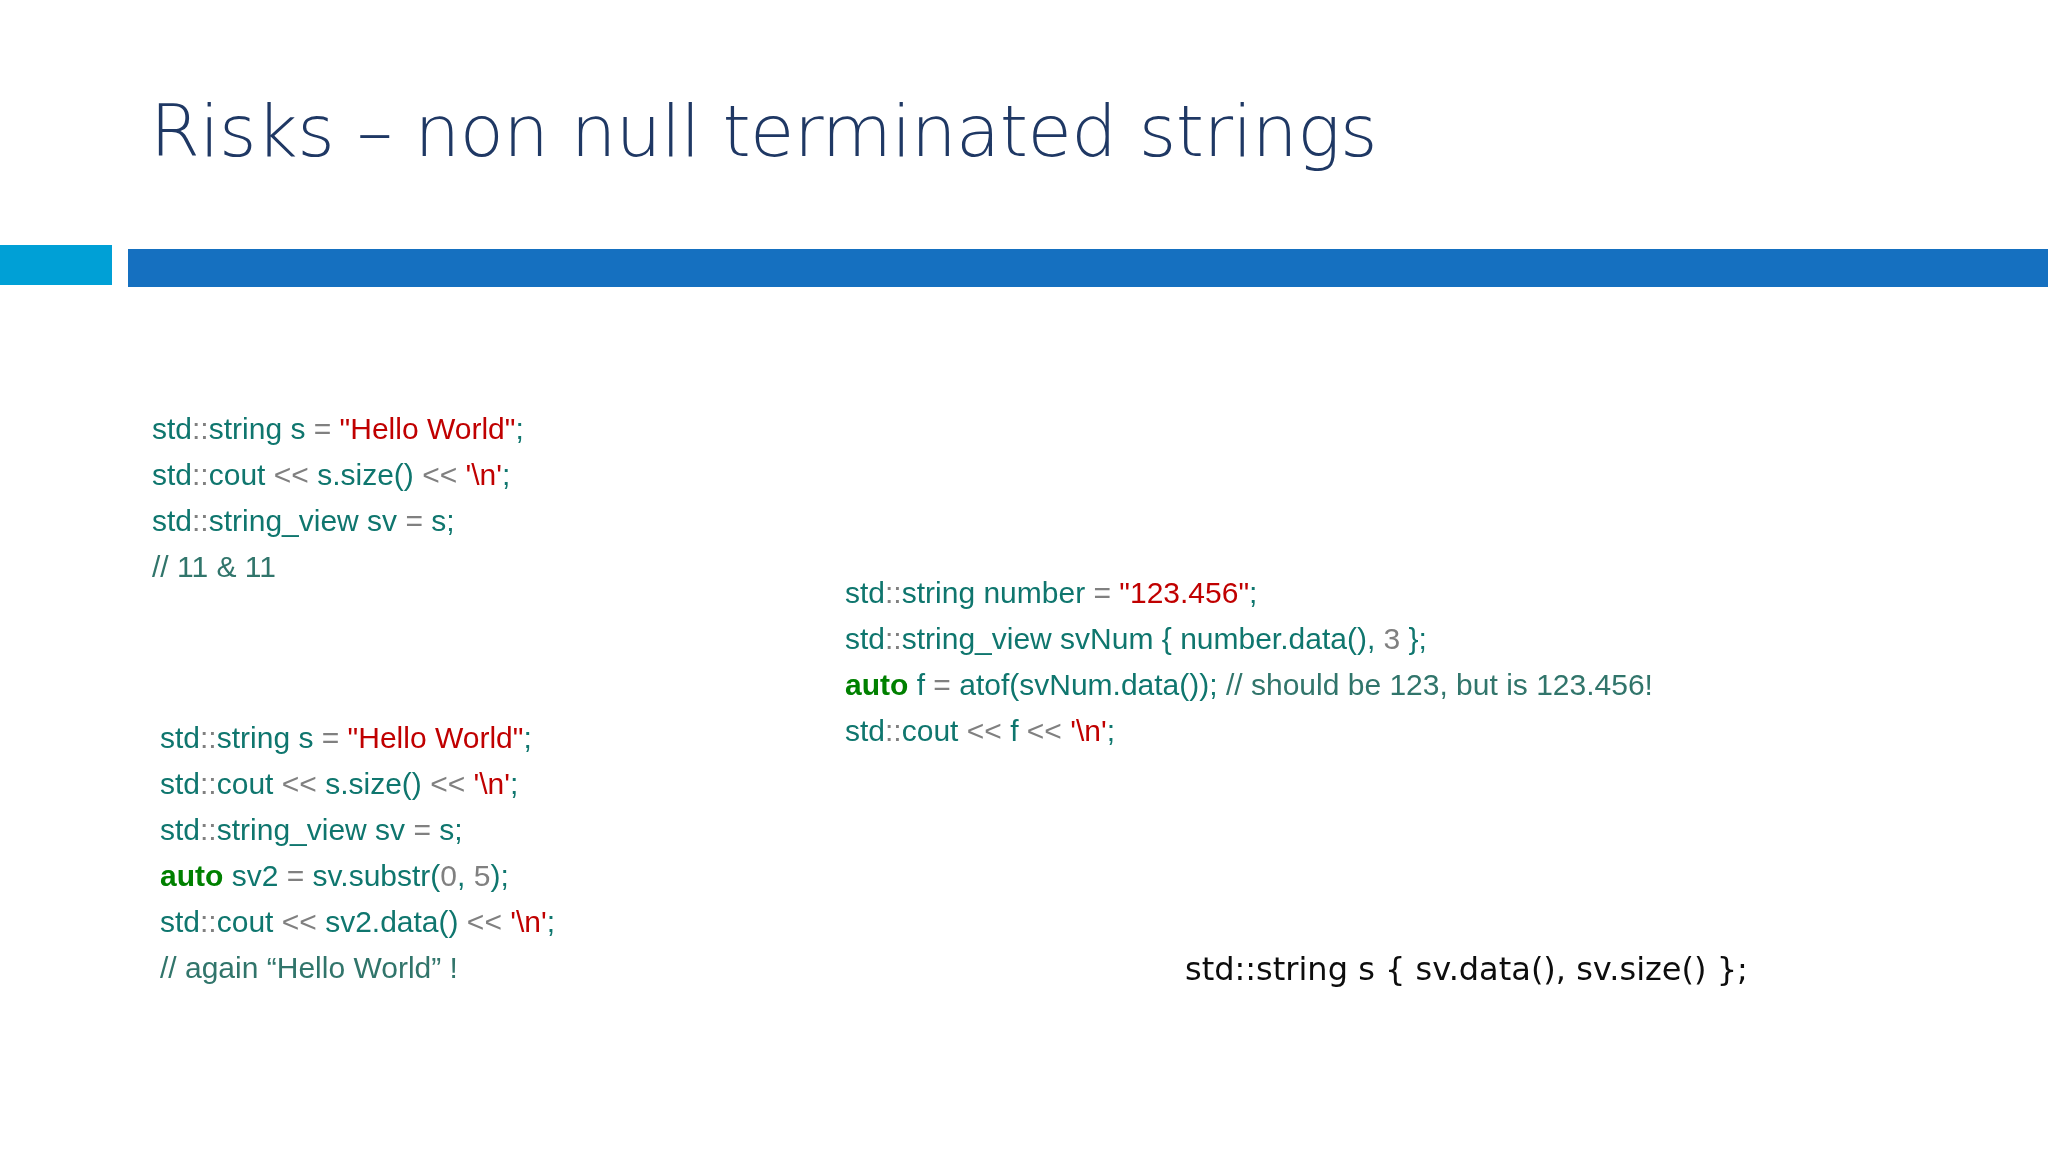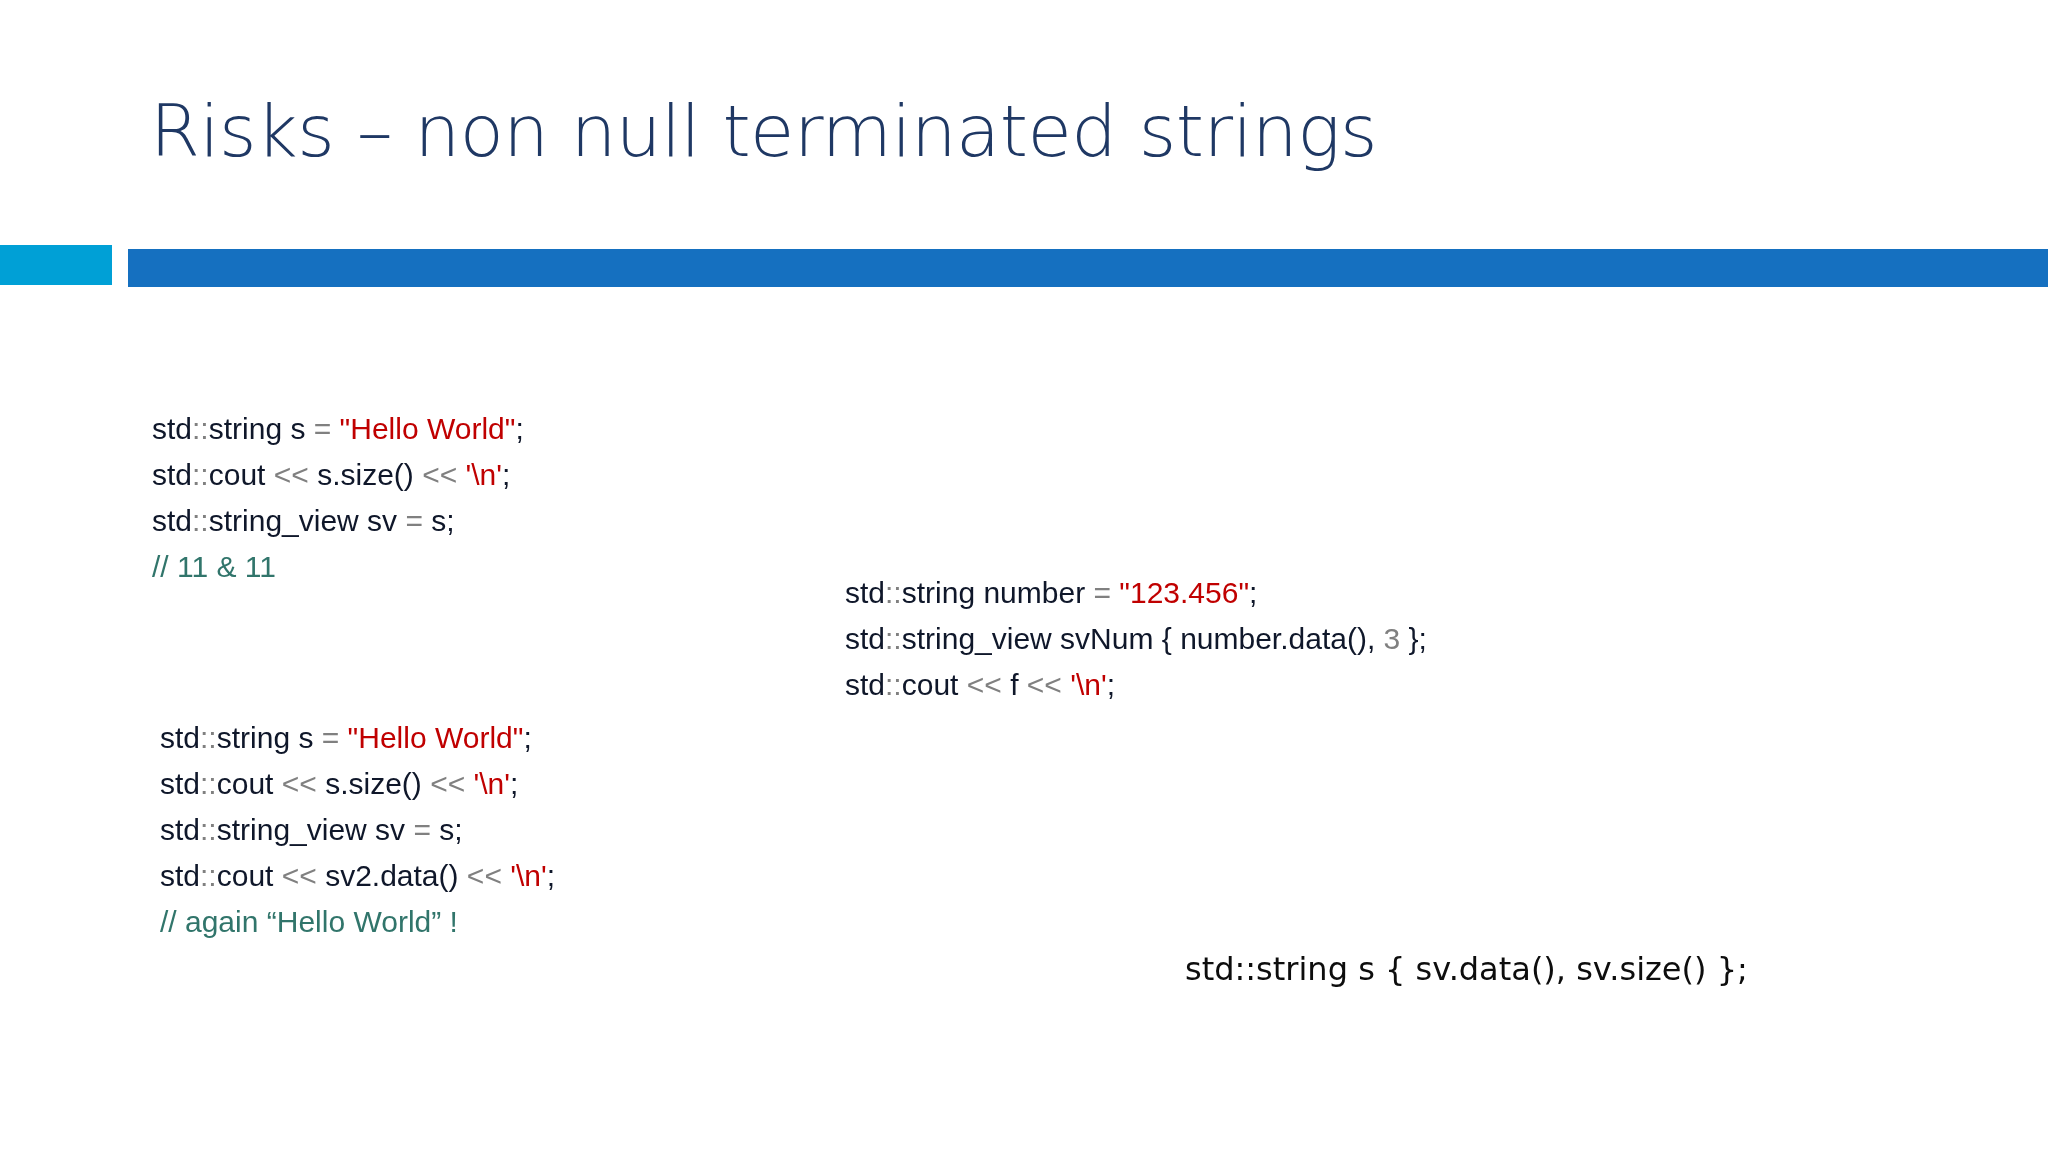--- a/index.html
+++ b/index.html
@@ -72,21 +72,21 @@
     white-space: nowrap;
     color: #000000;
   }
   #code-block-left-1 { left: 152px; top: 344px; }
   #code-block-left-2 { left: 160px; top: 653px; }
   #code-block-right  { left: 845px; top: 508px; }
 
   .code-line { display: block; height: 46px; }
 
   
-  .tok-plain   { color: #0f172a; }
+  .tok-plain   { color: #0f766e; }
   .tok-op      { color: #808080; }      
   .tok-str     { color: #C00000; }      
   .tok-num     { color: #808080; }      
   .tok-kw      { color: #008000; font-weight: bold; }  
   .tok-comment { color: #31756B; }      
 
   
   #bottom-note {
     position: absolute;
     left: 1185px;
@@ -114,25 +114,27 @@
       <span class="code-line"><span class="tok-plain">std</span><span class="tok-op">::</span><span class="tok-plain">string s </span><span class="tok-op">=</span><span class="tok-plain"> </span><span class="tok-str">"Hello World"</span><span class="tok-plain">;</span></span>
       <span class="code-line"><span class="tok-plain">std</span><span class="tok-op">::</span><span class="tok-plain">cout </span><span class="tok-op">&lt;&lt;</span><span class="tok-plain"> s.size() </span><span class="tok-op">&lt;&lt;</span><span class="tok-plain"> </span><span class="tok-str">'\n'</span><span class="tok-plain">;</span></span>
       <span class="code-line"><span class="tok-plain">std</span><span class="tok-op">::</span><span class="tok-plain">string_view sv </span><span class="tok-op">=</span><span class="tok-plain"> s;</span></span>
       <span class="code-line"><span class="tok-comment">// 11 &amp; 11</span></span>
     </pre>
 
   <pre class="code-block" id="code-block-left-2">
       <span class="code-line"><span class="tok-plain">std</span><span class="tok-op">::</span><span class="tok-plain">string s </span><span class="tok-op">=</span><span class="tok-plain"> </span><span class="tok-str">"Hello World"</span><span class="tok-plain">;</span></span>
       <span class="code-line"><span class="tok-plain">std</span><span class="tok-op">::</span><span class="tok-plain">cout </span><span class="tok-op">&lt;&lt;</span><span class="tok-plain"> s.size() </span><span class="tok-op">&lt;&lt;</span><span class="tok-plain"> </span><span class="tok-str">'\n'</span><span class="tok-plain">;</span></span>
       <span class="code-line"><span class="tok-plain">std</span><span class="tok-op">::</span><span class="tok-plain">string_view sv </span><span class="tok-op">=</span><span class="tok-plain"> s;</span></span>
+      <span class="code-line"><span class="tok-kw">auto</span><span class="tok-plain"> sv2 </span><span class="tok-op">=</span><span class="tok-plain"> sv.substr(</span><span class="tok-num">0</span><span class="tok-plain">, </span><span class="tok-num">5</span><span class="tok-plain">);</span></span>
       <span class="code-line"><span class="tok-plain">std</span><span class="tok-op">::</span><span class="tok-plain">cout </span><span class="tok-op">&lt;&lt;</span><span class="tok-plain"> sv2.data() </span><span class="tok-op">&lt;&lt;</span><span class="tok-plain"> </span><span class="tok-str">'\n'</span><span class="tok-plain">;</span></span>
       <span class="code-line"><span class="tok-comment">// again “Hello World” !</span></span>
     </pre>
 
   <pre class="code-block" id="code-block-right">
       <span class="code-line"><span class="tok-plain">std</span><span class="tok-op">::</span><span class="tok-plain">string number </span><span class="tok-op">=</span><span class="tok-plain"> </span><span class="tok-str">"123.456"</span><span class="tok-plain">;</span></span>
       <span class="code-line"><span class="tok-plain">std</span><span class="tok-op">::</span><span class="tok-plain">string_view svNum { number.data(), </span><span class="tok-num">3</span><span class="tok-plain"> };</span></span>
+      <span class="code-line"><span class="tok-kw">auto</span><span class="tok-plain"> f </span><span class="tok-op">=</span><span class="tok-plain"> atof(svNum.data()); </span><span class="tok-comment">// should be 123, but is 123.456!</span></span>
       <span class="code-line"><span class="tok-plain">std</span><span class="tok-op">::</span><span class="tok-plain">cout </span><span class="tok-op">&lt;&lt;</span><span class="tok-plain"> f </span><span class="tok-op">&lt;&lt;</span><span class="tok-plain"> </span><span class="tok-str">'\n'</span><span class="tok-plain">;</span></span>
     </pre>
 
   <div id="bottom-note">std::string s { sv.data(), sv.size() };</div>
 
 </div>
 
 </body></html>

